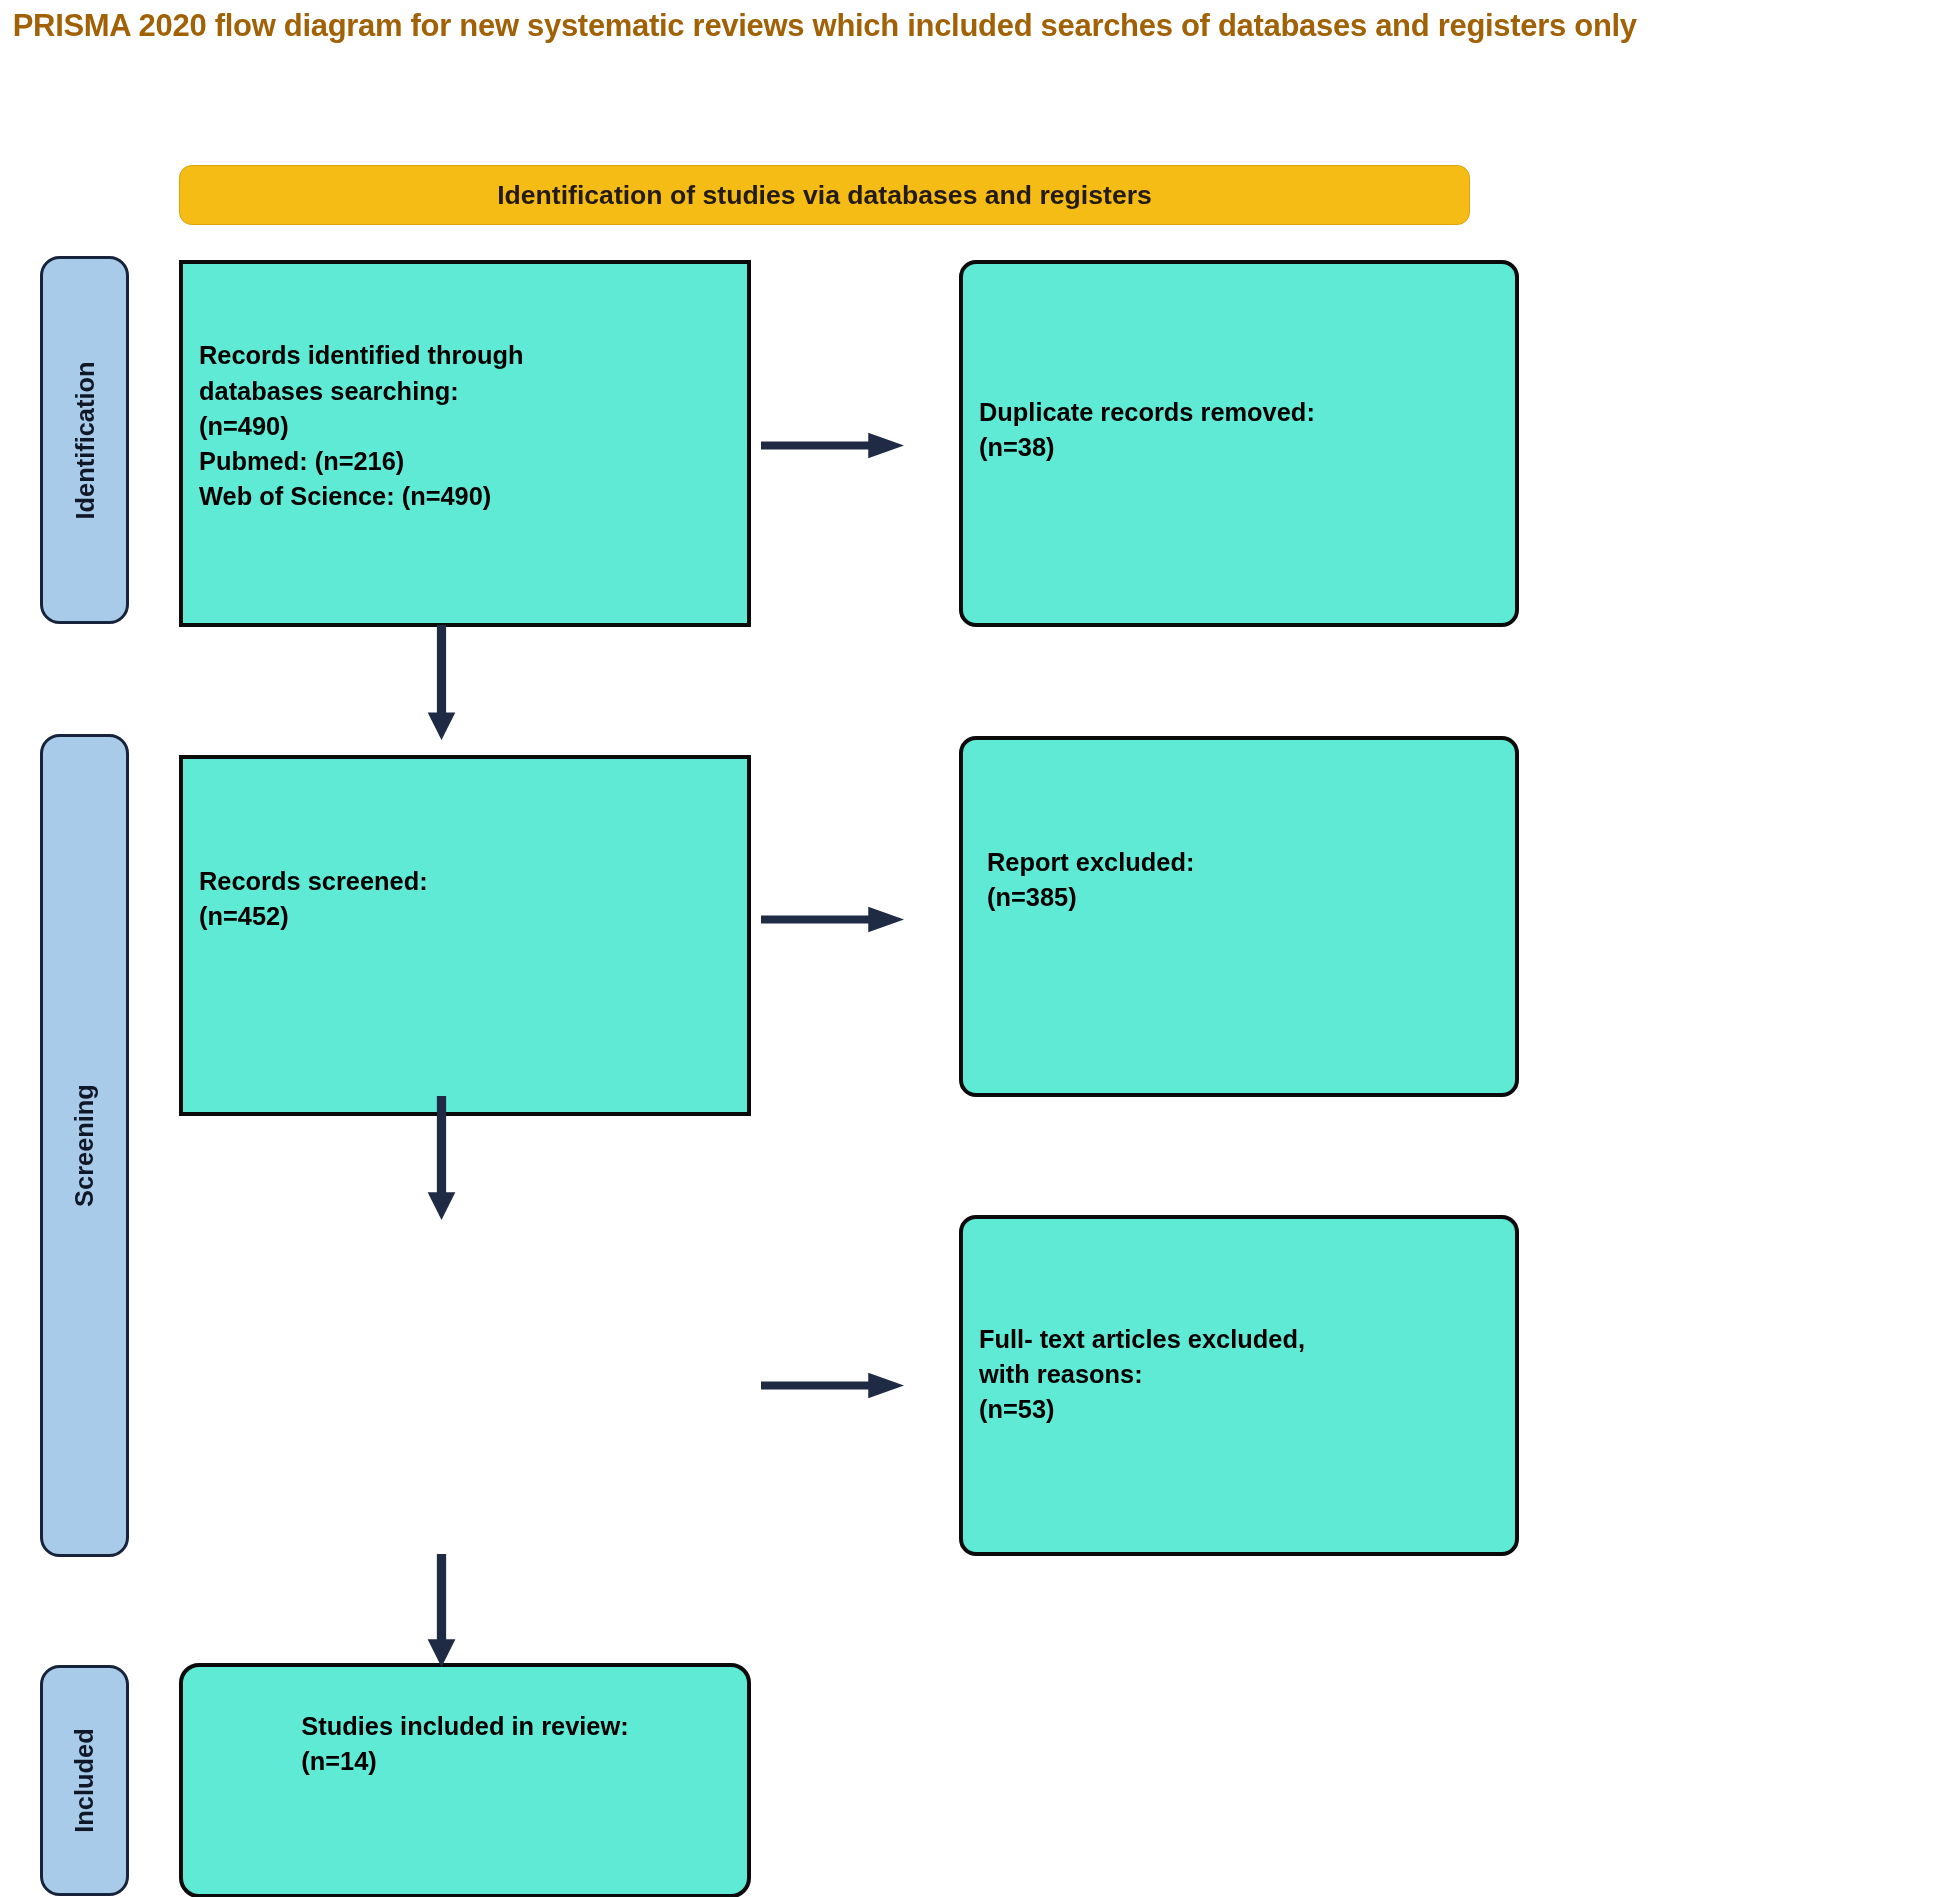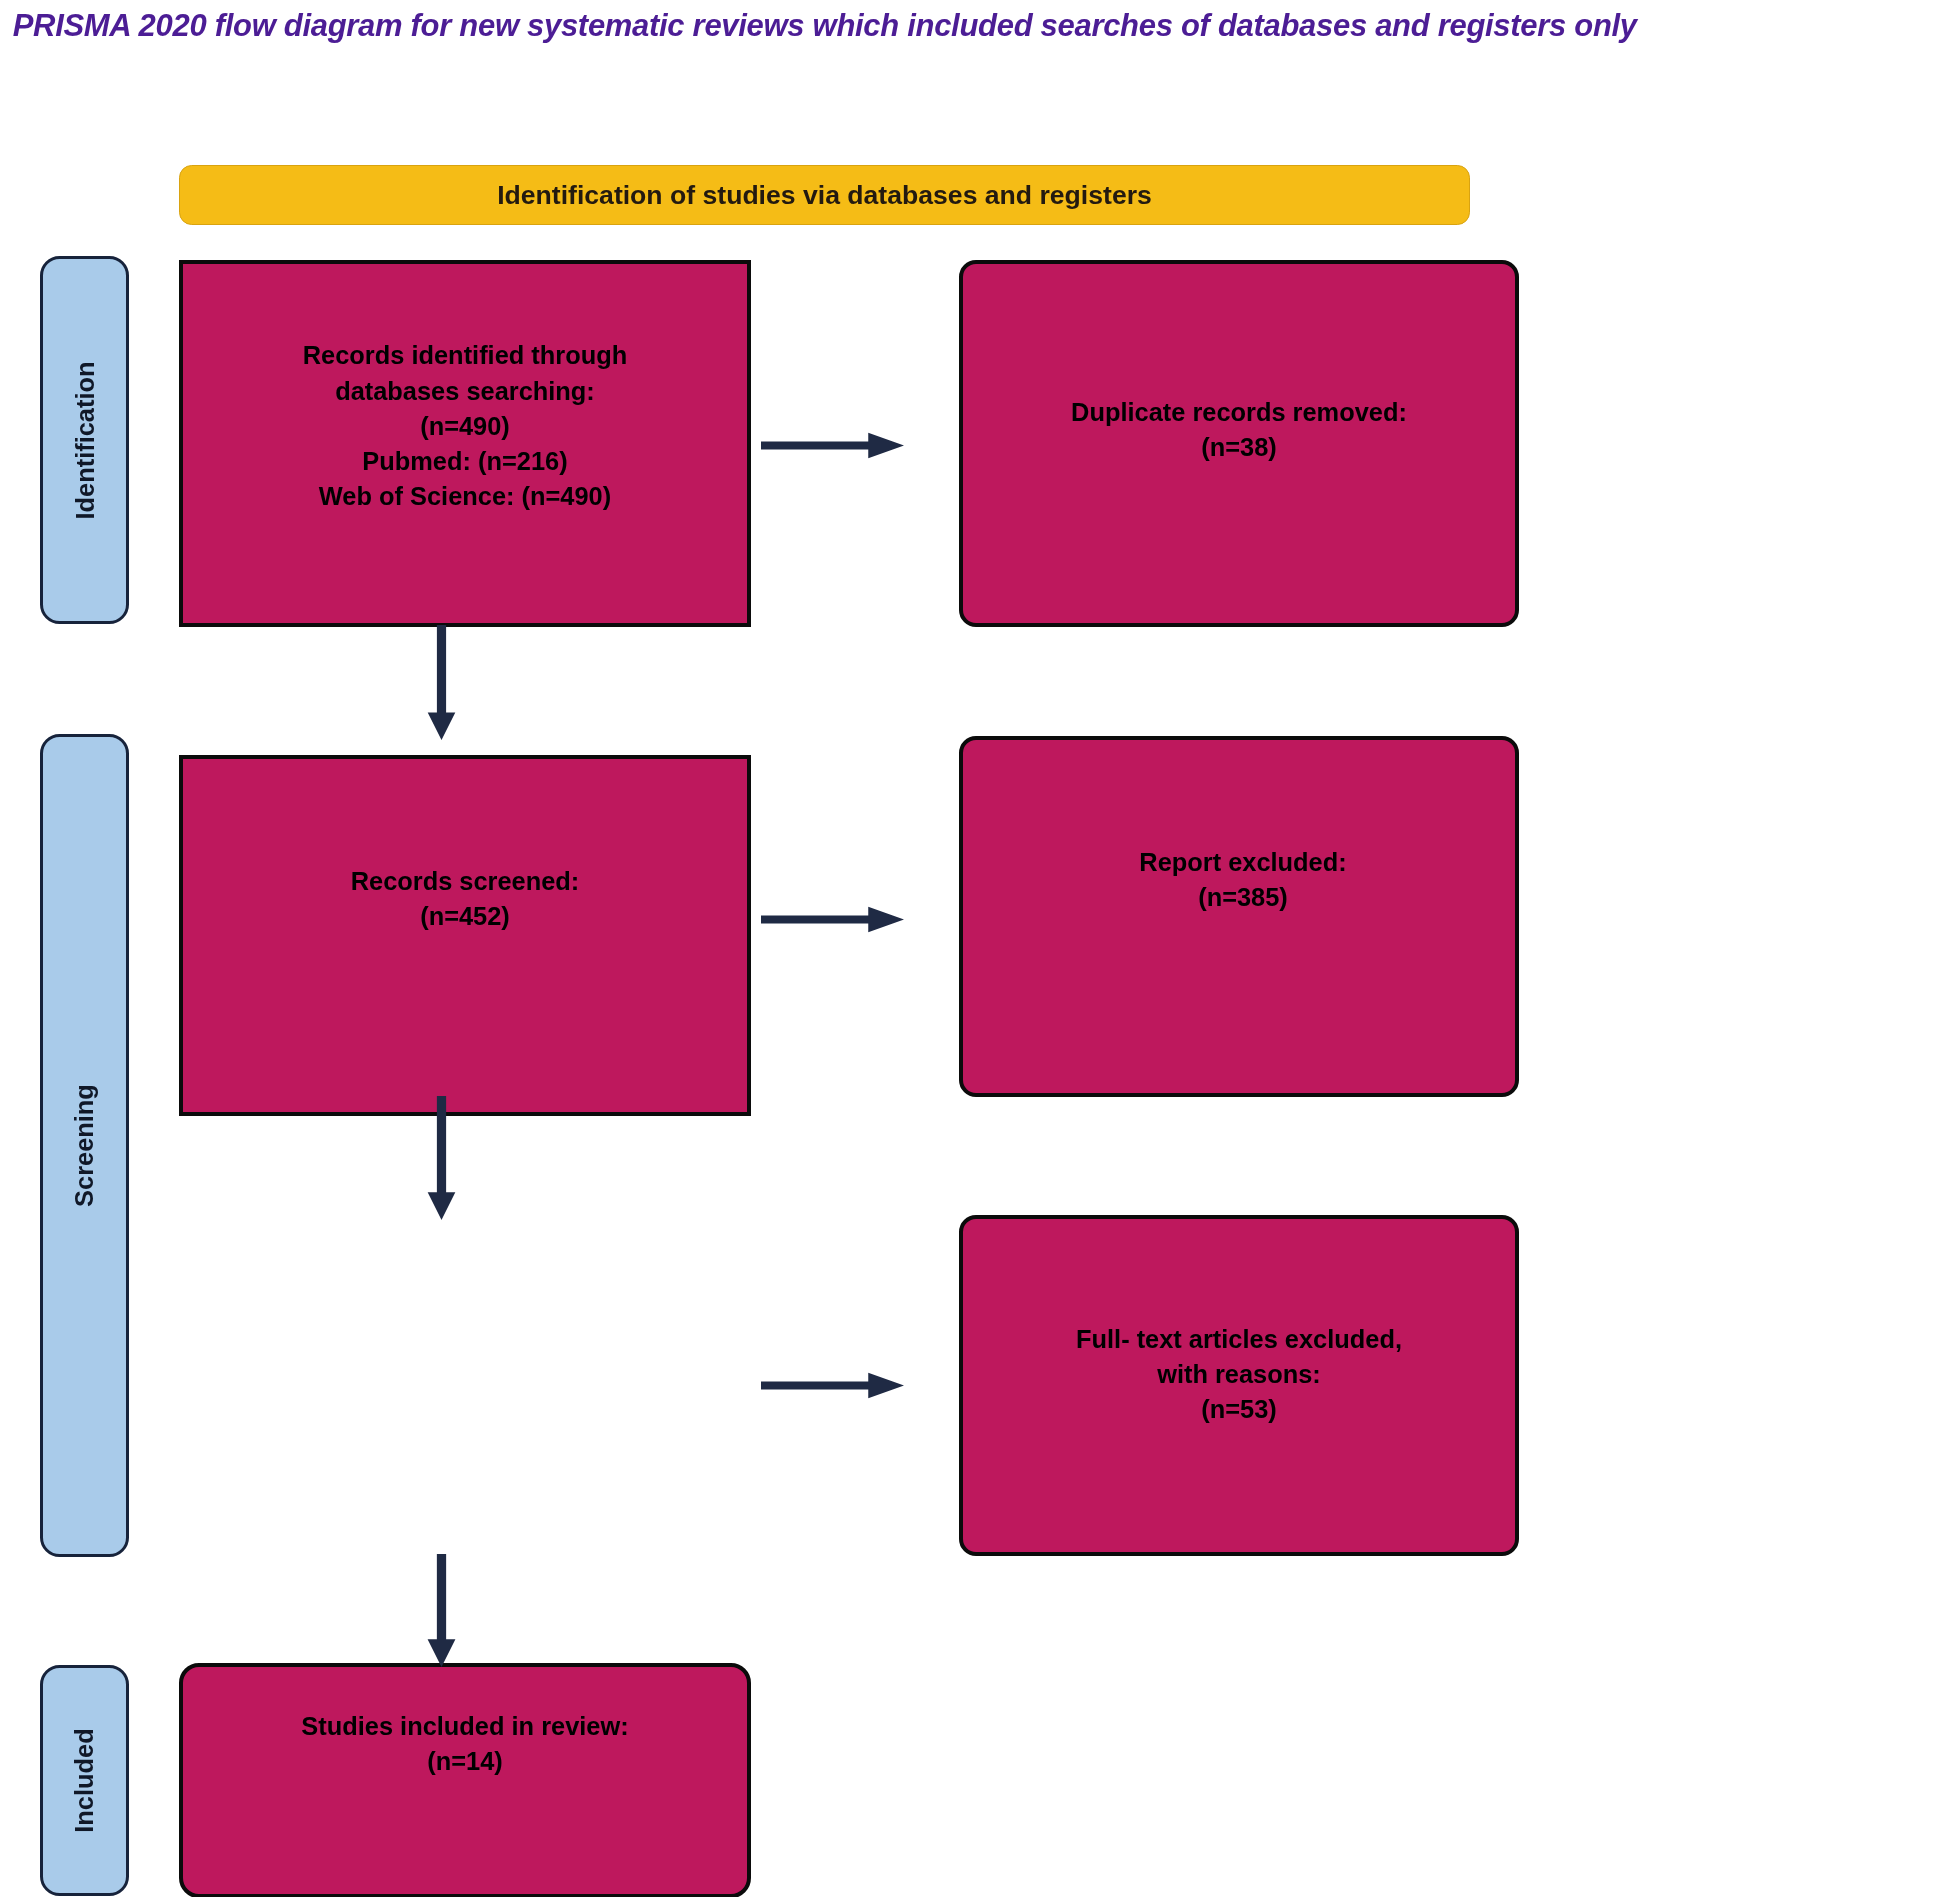--- a/index.html
+++ b/index.html
@@ -17,24 +17,23 @@
   }
 
   
   .diagram-title {
     position: absolute;
     left: 12.7px;
     top: 8px;
     width: 1917px;
     font-size: 31px;
     font-weight: bold;
-    color: #4c1d95;
+    color: #a16207;
     letter-spacing: -0.3px;
     white-space: nowrap;
-    font-style: italic;
   }
 
   
   .stage-banner {
     position: absolute;
     left: 179px;
     top: 165px;
     width: 1291px;
     height: 60px;
     background: #F5BC16;
@@ -71,29 +70,29 @@
     transform: rotate(-90deg);
     white-space: nowrap;
   }
   #pill-identification { top: 256px;  height: 368px; }
   #pill-screening     { top: 734px; height: 823px; }
   #pill-included      { top: 1665px; height: 231px; }
 
   
   .flow-box {
     position: absolute;
-    background: #be185d;
+    background: #5eead4;
     border: 4px solid #0B0B0B;
     box-sizing: border-box;
     display: flex;
     flex-direction: column;
     align-items: center;
     justify-content: center;
     padding: 0 16px;
-    text-align: center;
+    text-align: left;
   }
   .flow-box .line {
     font-size: 25.4px;
     font-weight: bold;
     color: #000000;
     line-height: 1.00;
     margin: 9.8px 0;
     white-space: nowrap;
   }
 

